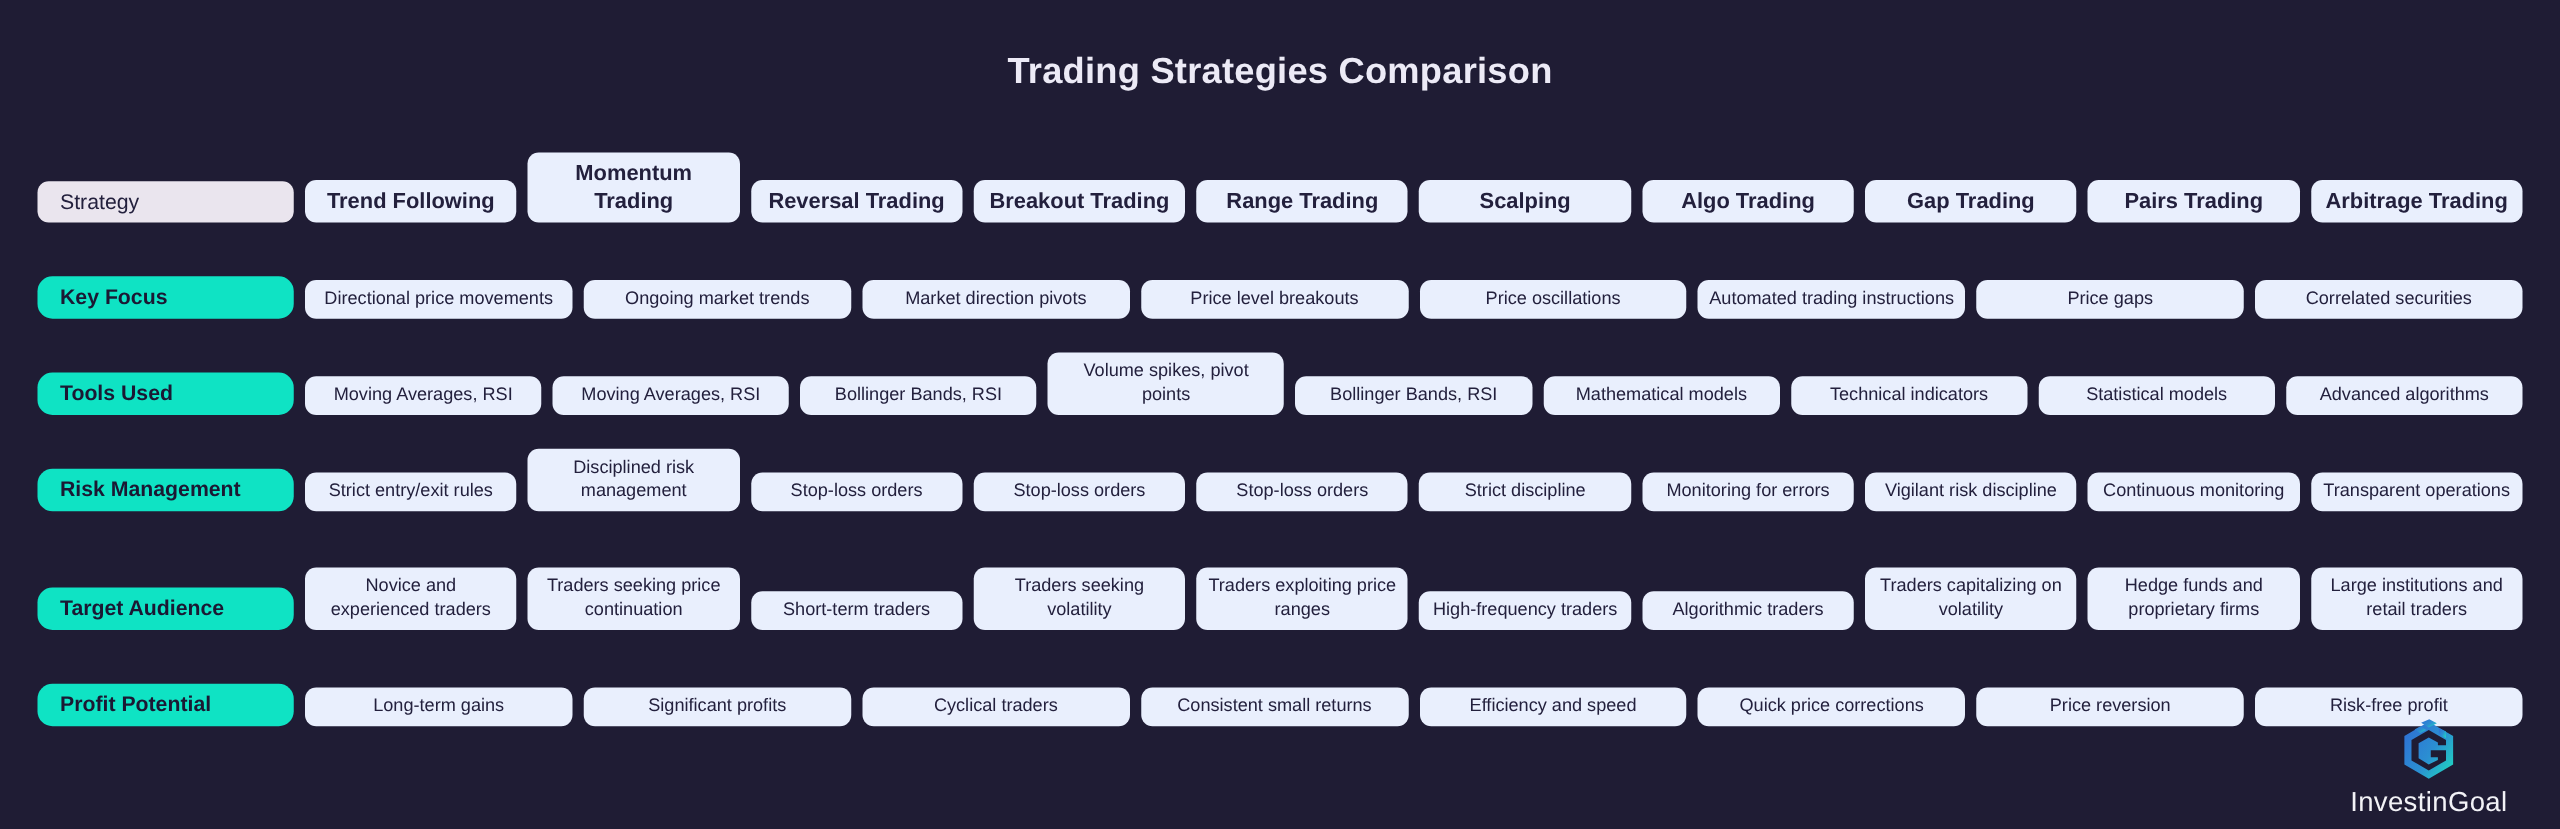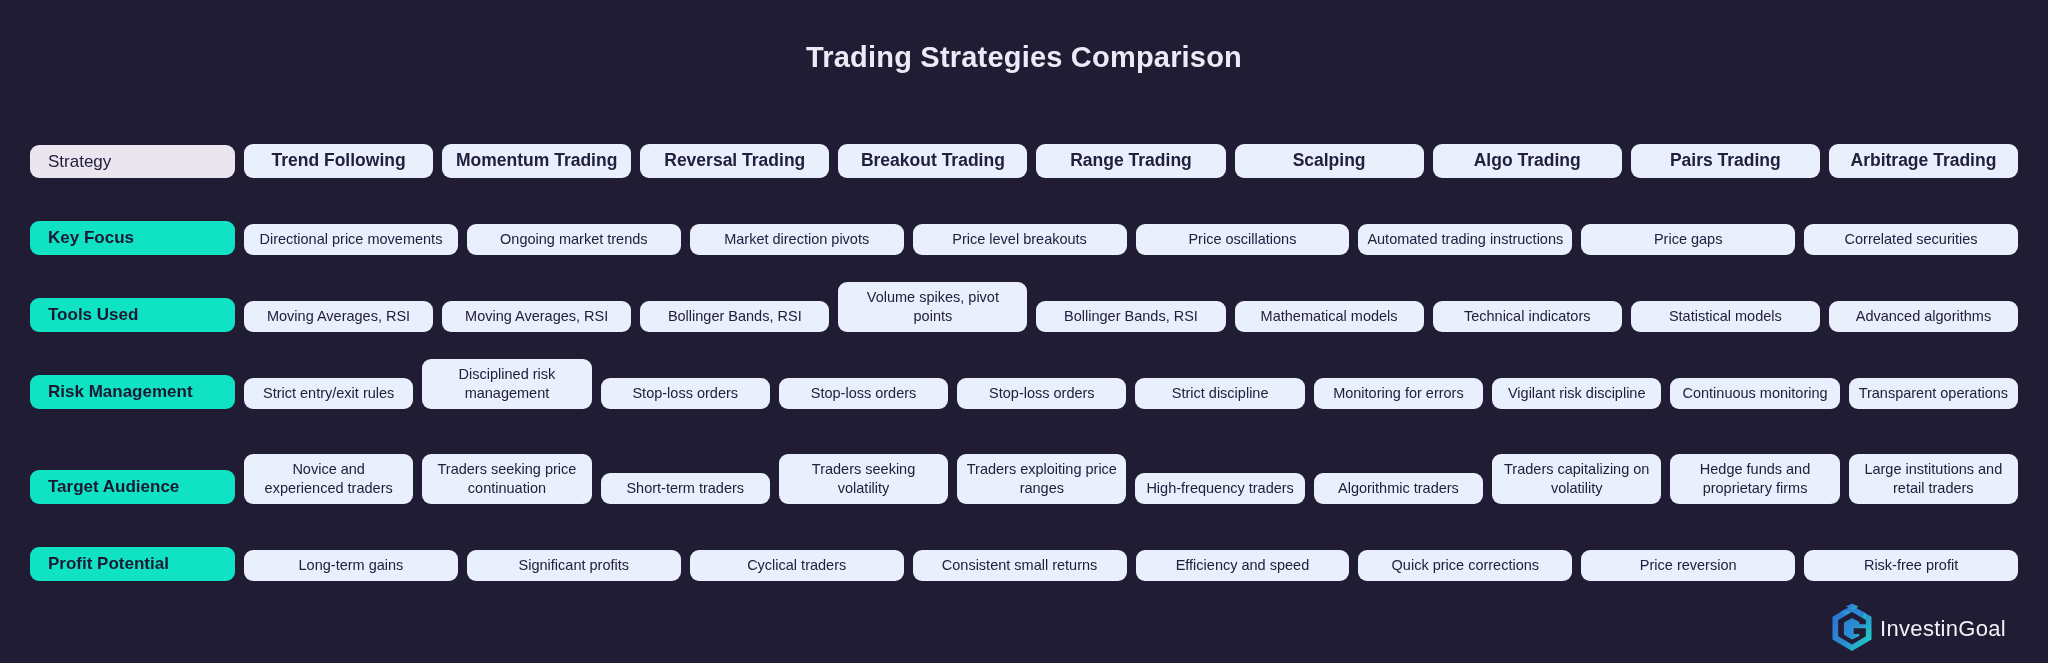--- a/index.html
+++ b/index.html
@@ -92,31 +92,32 @@
     background: #eae5ee;
     font-weight: normal;
     font-size: 17px;
   }
   .row.header-row { height: 64px; }
 
   
   .row.body-row .cell.label-col {
     background: #0fe3c4;
     color: #1b1833;
+    border-radius: 12px;
   }
   .row.body-row { height: 54px; }
   .row.body-row.tall { height: 72px; }
 
   
   .logo-wrap {
     position: absolute;
     right: 42px;
     bottom: 8px;
     display: flex;
-    flex-direction: row;
+    flex-direction: column;
     align-items: center;
     gap: 2px;
   }
   .logo-mark {
     width: 52px;
     height: 52px;
     display: block;
   }
   .logo-text {
     color: #f2f2f6;
@@ -137,20 +138,21 @@
   <div class="table" id="table-root">
       <div class="row header-row">
         <div class="cell label-col">Strategy</div>
         <div class="cell">Trend Following</div>
         <div class="cell">Momentum Trading</div>
         <div class="cell">Reversal Trading</div>
         <div class="cell">Breakout Trading</div>
         <div class="cell">Range Trading</div>
         <div class="cell">Scalping</div>
         <div class="cell">Algo Trading</div>
+        <div class="cell">Gap Trading</div>
         <div class="cell">Pairs Trading</div>
         <div class="cell">Arbitrage Trading</div>
       </div>
       <div class="row body-row">
         <div class="cell label-col">Key Focus</div>
         <div class="cell">Directional price movements</div>
         <div class="cell">Ongoing market trends</div>
         <div class="cell">Market direction pivots</div>
         <div class="cell">Price level breakouts</div>
         <div class="cell">Price oscillations</div>

